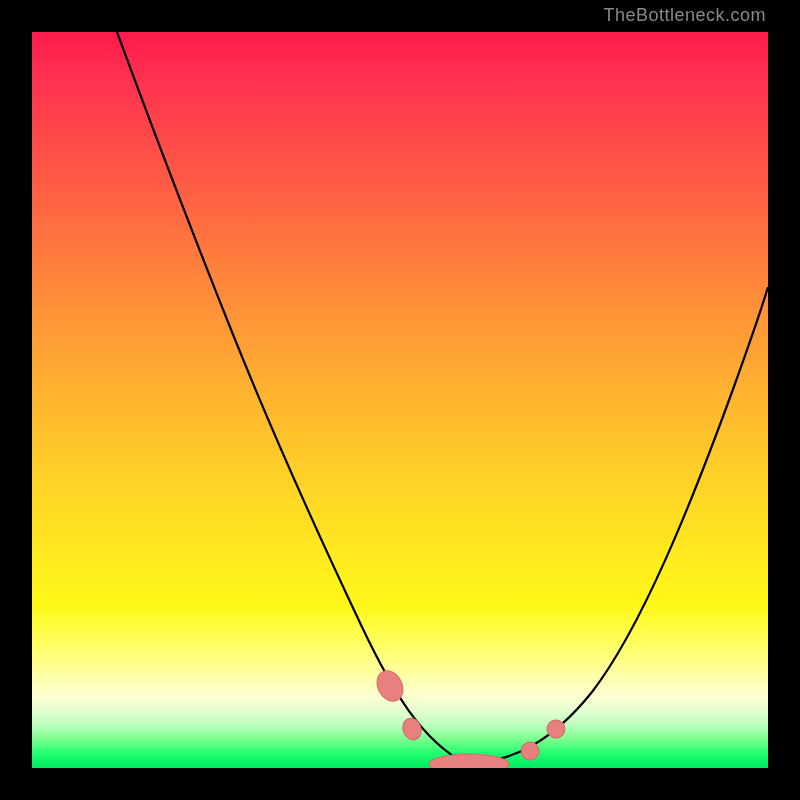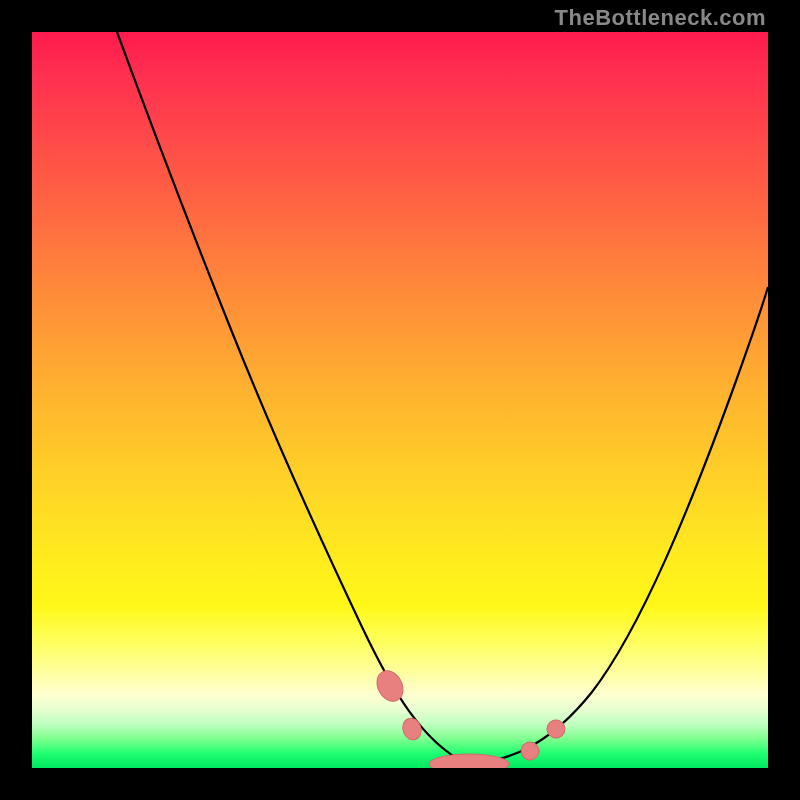--- a/index.html
+++ b/index.html
@@ -46,22 +46,22 @@
     #c0ffc0 94%,
     #80ff90 96%,
     #20ff70 98%,
     #00e860 100%);
 }
 .watermark {
   position: absolute;
   top: 5px;
   right: 34px;
   color: #888;
-  font-size: 22px;
-  font-weight: bold;
+  font-size: 18px;
+  font-weight: normal;
   letter-spacing: 0.5px;
 }
 svg.curves {
   position: absolute;
   top: 32px;
   left: 32px;
   width: 736px;
   height: 736px;
 }
 </style>

